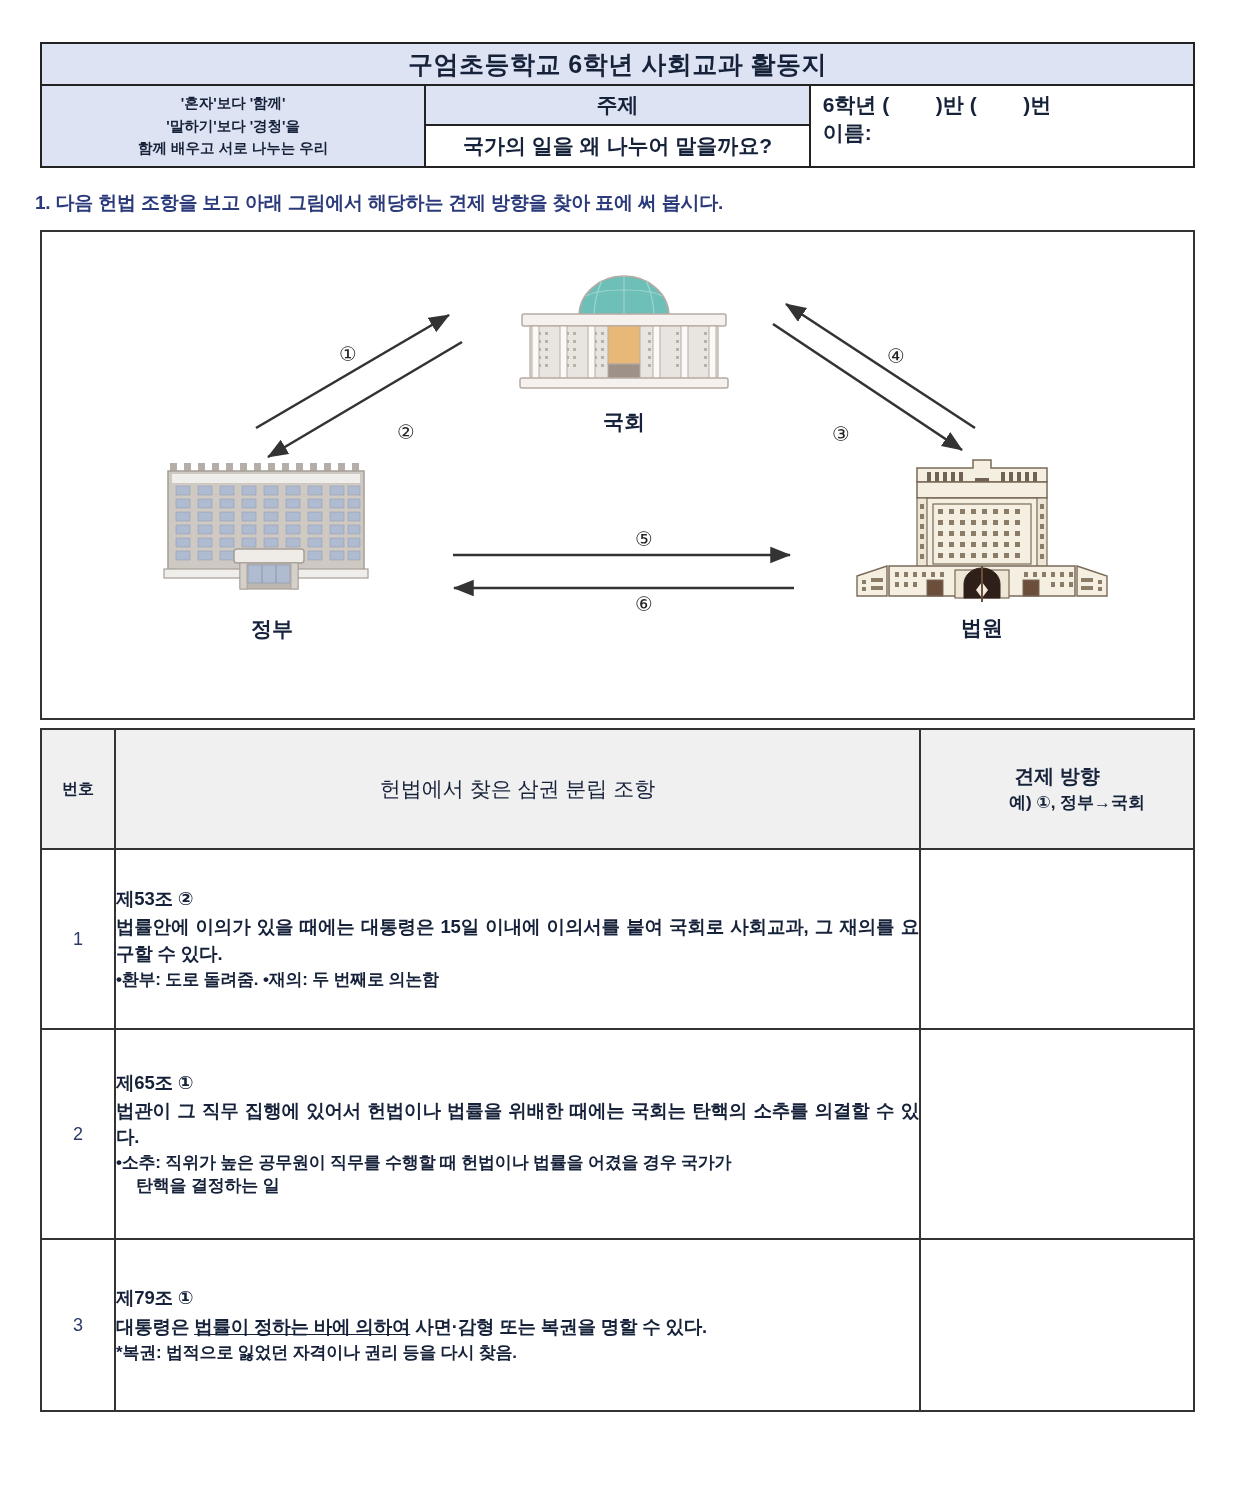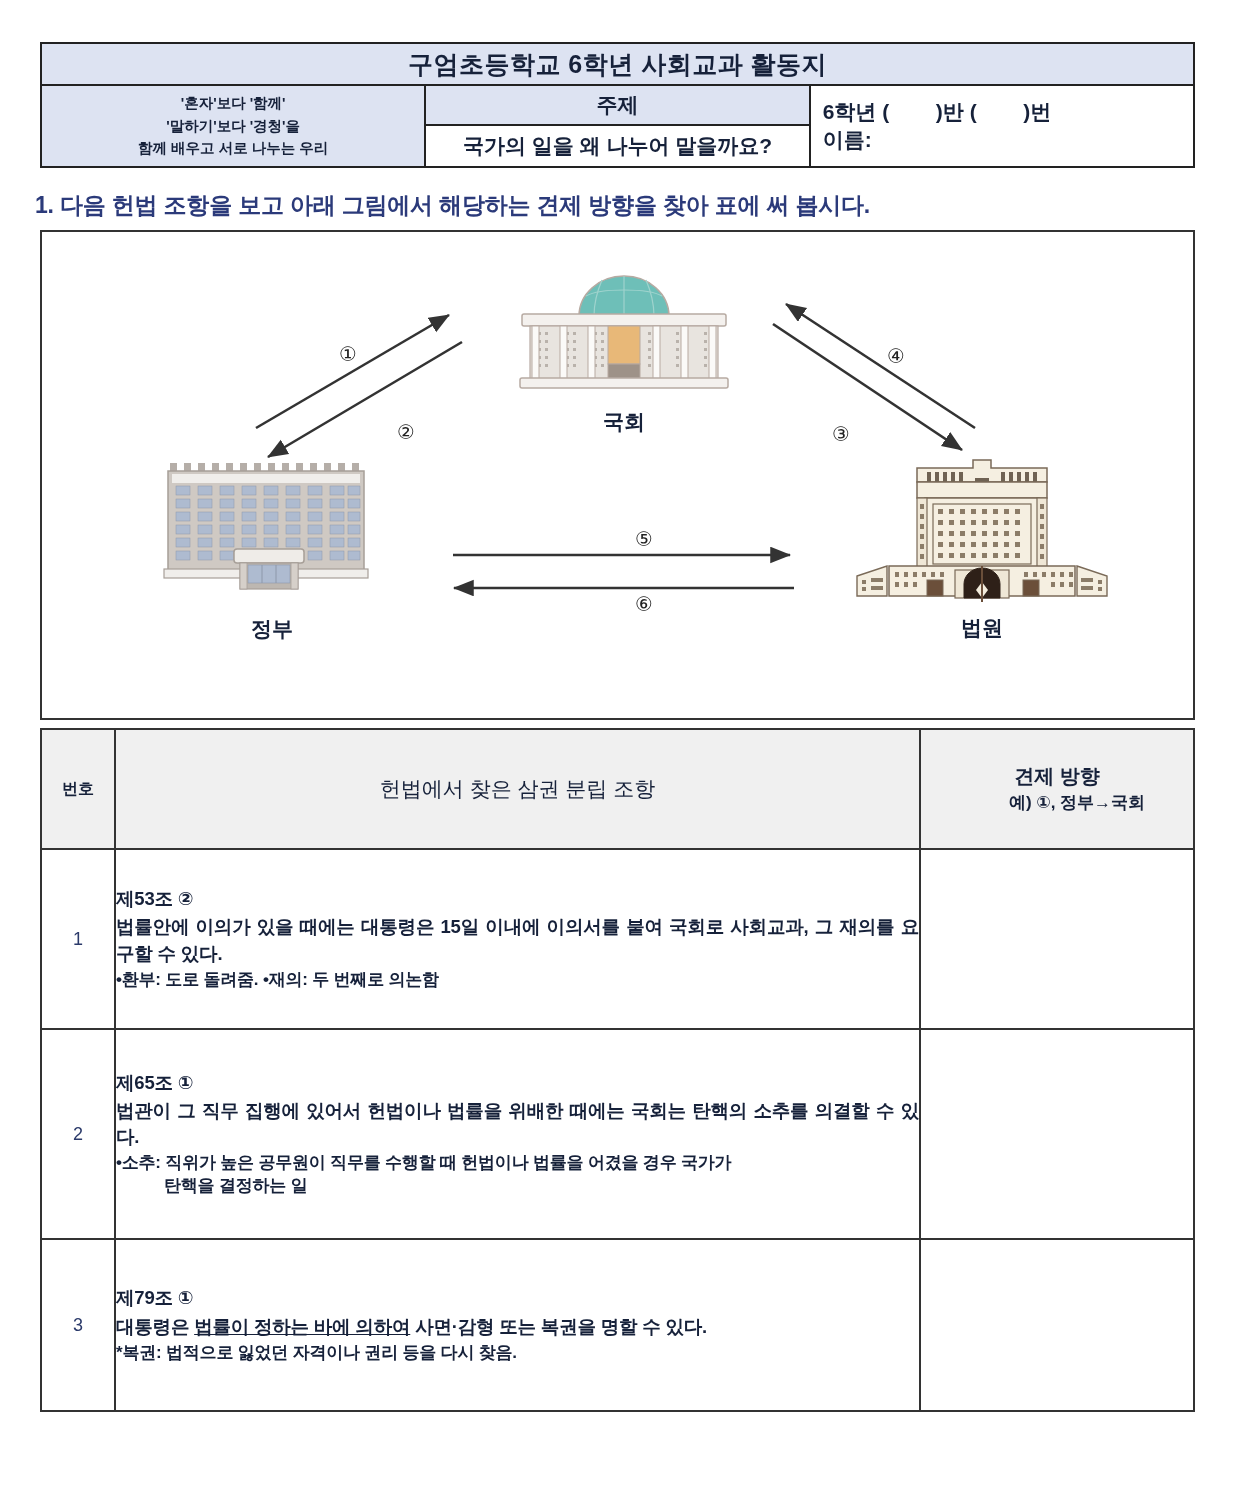--- a/index.html
+++ b/index.html
@@ -70,40 +70,40 @@
     height: 40px;
     color: #16213a;
   }
   .hdr-id {
     width: 325px;
     padding: 0;
   }
   .hdr-id-inner {
     display: flex;
     flex-direction: column;
-    justify-content: center;
+    justify-content: flex-start;
     align-items: flex-start;
     height: 78px;
     padding: 4px 1px 4px 12px;
     box-sizing: border-box;
   }
   .hdr-id-line {
     font-size: 21px;
     font-weight: bold;
     color: #16213a;
     text-align: left;
     white-space: pre;
   }
 
   
   .question-prompt {
     position: absolute;
     left: 35px;
     top: 190px;
-    font-size: 23px;
+    font-size: 19px;
     font-weight: bold;
     color: #2b3a7a;
     letter-spacing: -0.2px;
   }
 
   
   .diagram-box {
     position: absolute;
     left: 40px;
     top: 230px;
@@ -228,21 +228,21 @@
     text-align: justify;
     text-justify: inter-ideograph;
   }
   .art-note {
     font-size: 17px;
     font-weight: bold;
     margin-top: 2px;
     line-height: 1.35;
   }
   .note-indent {
-    padding-left: 48px;
+    padding-left: 20px;
     display: block;
   }
   .underlined { text-decoration: underline; }
   .cell-answer { background: #fff; }
   .row1 td { height: 178px; }
   .row2 td { height: 208px; }
   .row3 td { height: 170px; }
 </style>
 </head>
 <body>

